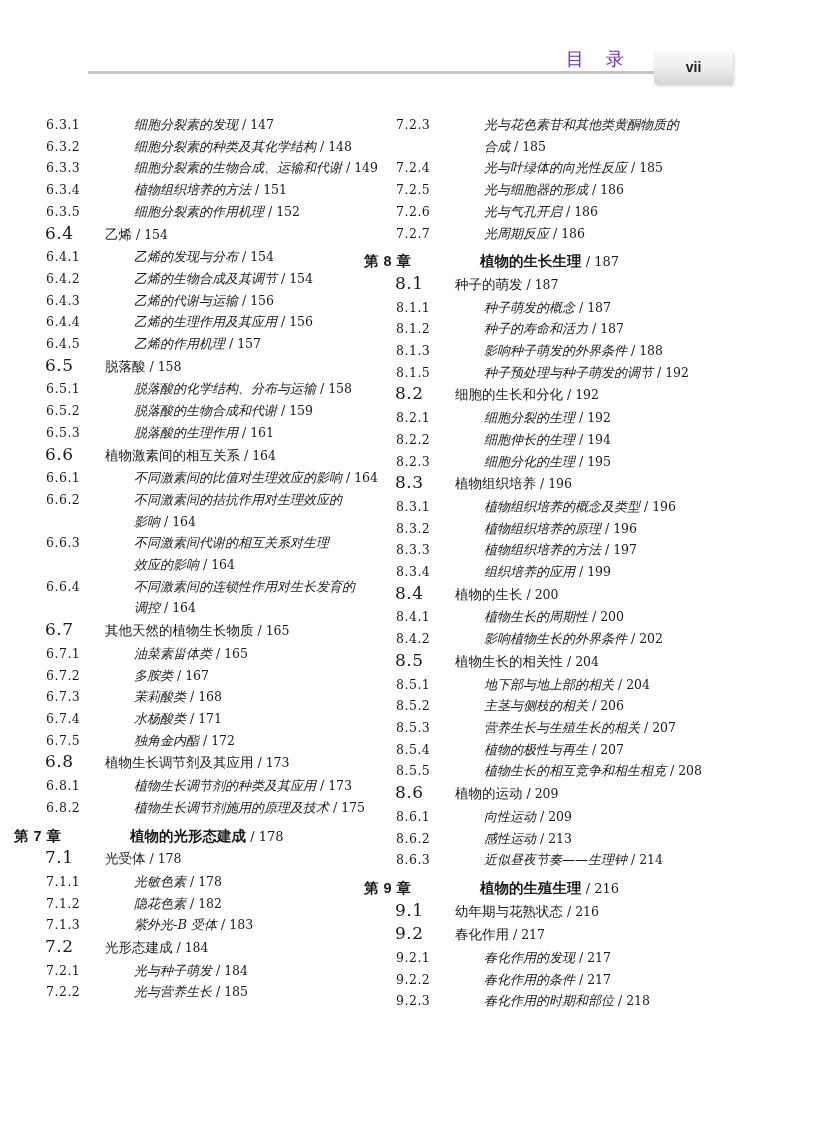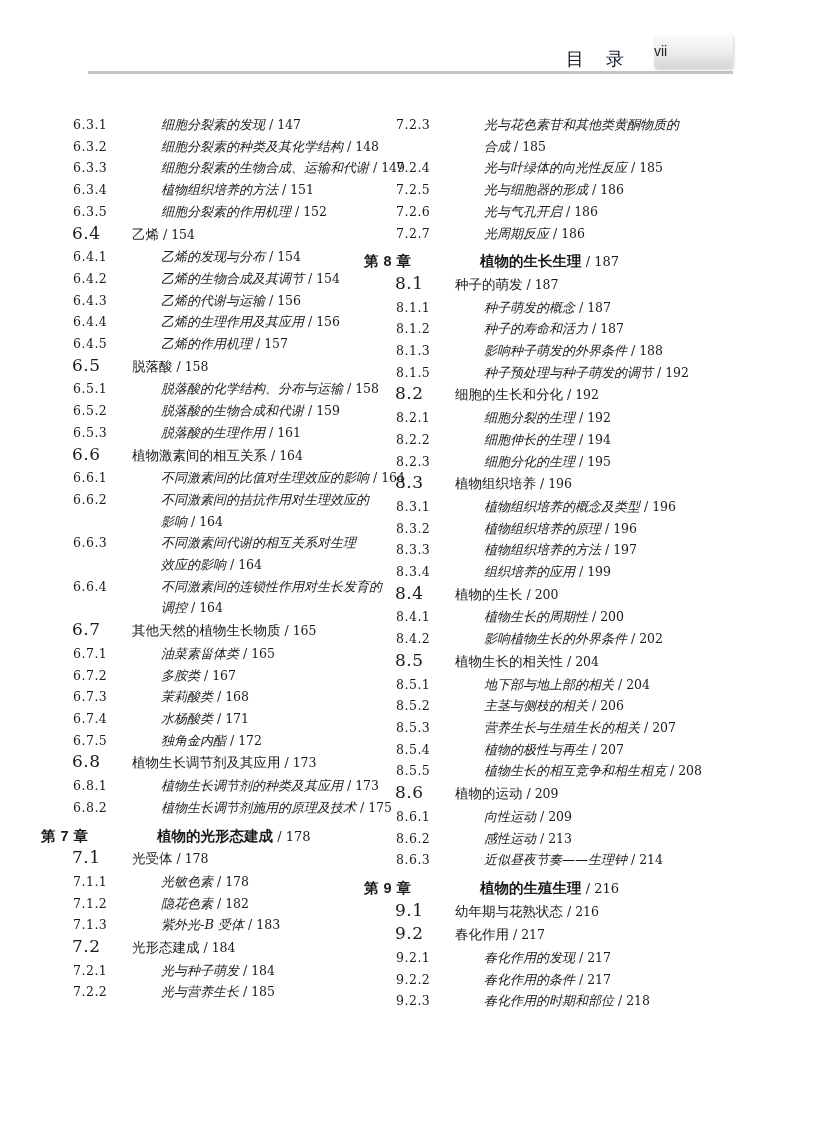--- a/index.html
+++ b/index.html
@@ -19,45 +19,45 @@
     left: 88px; top: 71px;
     width: 645px; height: 3px;
     background: #c5c5c5;
   }
   .header-title {
     position: absolute;
     top: 47px; left: 566px;
     font-family: Liberation Serif, serif;
     font-size: 18px;
     letter-spacing: 2px;
-    color: #0f172a;
+    color: #6d28d9;
     white-space: nowrap;
   }
   .page-tab {
     position: absolute;
-    left: 654px; top: 34px;
+    left: 654px; top: 50px;
     width: 79px; height: 34px;
     background: linear-gradient(180deg, #fbfbfb 0%, #ececec 55%, #d7d7d7 100%);
     border-radius: 3px;
     box-shadow: 1px 2px 3px rgba(0,0,0,0.18);
-    display: flex; align-items: center; 
+    display: flex; align-items: center; justify-content: center; font-weight: bold;
   }
   .page-tab span {
     font-family: "Liberation Sans", "DejaVu Sans", sans-serif;
     font-size: 14px;
     color: #222;
   }
 
   
   .col {
     position: absolute;
     top: 114px;
     width: 332px;
   }
-  .col.left  { left: 99px; }
+  .col.left  { left: 72px; }
   .col.right { left: 422px; }
 
   .toc-entry {
     line-height: 21.7px;
     white-space: nowrap;
     color: #1a1a1a;
   }
   .toc-entry .num {
     display: inline-block;
     font-family: "DejaVu Serif", serif;

